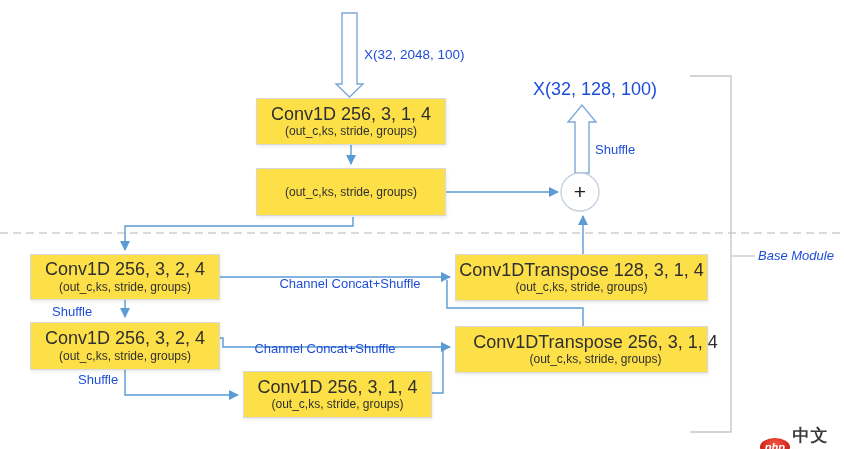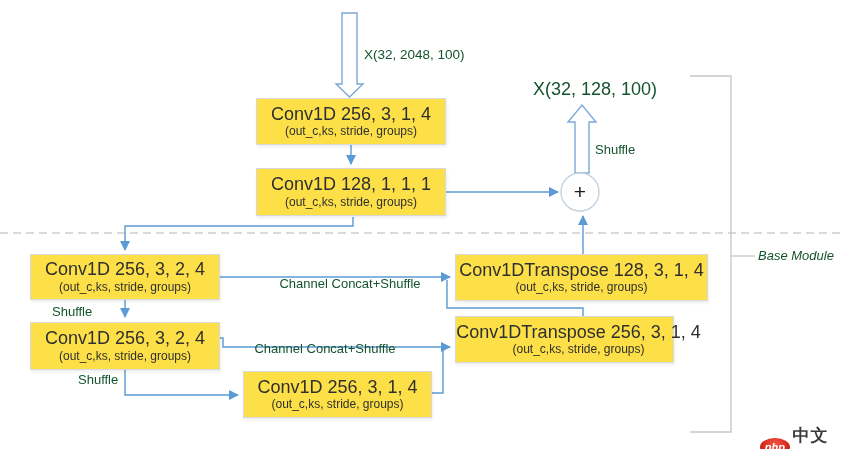--- a/index.html
+++ b/index.html
@@ -22,21 +22,21 @@
   .bracket{fill:none;stroke:var(--bracket-gray);stroke-width:1.3;}
   .sum-circle{fill:#ffffff;stroke:#c3d0de;stroke-width:1.3;}
   .node{
     position:absolute;background:#fde047;border:1px solid var(--box-border);
     box-shadow:1px 2px 3px rgba(0,0,0,.07);
     display:flex;flex-direction:column;justify-content:center;align-items:center;
     z-index:2;box-sizing:border-box;
   }
   .node-title{font-size:18px;line-height:1.15;color:var(--text);white-space:nowrap;}
   .node-sub{font-size:12px;line-height:1.25;color:var(--text);white-space:nowrap;}
-  .lbl{position:absolute;font-size:13px;color:#14532d;z-index:3;white-space:nowrap;}
+  .lbl{position:absolute;font-size:13px;color:#1d4ed8;z-index:3;white-space:nowrap;}
   .lbl.centered{text-align:center;margin-top:20px;}
   .plus{
     position:absolute;left:566px;top:178px;width:28px;height:28px;z-index:3;
     text-align:center;font-size:21px;line-height:27px;color:#1a1a1a;
   }
   .watermark{
     position:absolute;left:760px;top:424px;z-index:3;display:flex;align-items:center;gap:3px;
   }
   .wm-ellipse{
     width:31px;height:18px;border-radius:50%;
@@ -80,21 +80,20 @@
 
     <circle class="sum-circle" cx="580" cy="192" r="19"></circle>
   </svg>
 
   <div class="node" style="left:256px;top:98px;width:190px;height:47px;">
     <div class="node-title">Conv1D 256, 3, 1, 4</div>
     <div class="node-sub">(out_c,ks, stride, groups)</div>
   </div>
 
   <div class="node" style="left:256px;top:168px;width:190px;height:48px;">
-    <div class="node-title">Conv1D 128, 1, 1, 1</div>
     <div class="node-sub">(out_c,ks, stride, groups)</div>
   </div>
 
   <div class="node" style="left:30px;top:254px;width:190px;height:46px;">
     <div class="node-title">Conv1D 256, 3, 2, 4</div>
     <div class="node-sub">(out_c,ks, stride, groups)</div>
   </div>
 
   <div class="node" style="left:30px;top:322px;width:190px;height:48px;">
     <div class="node-title">Conv1D 256, 3, 2, 4</div>
@@ -104,21 +103,21 @@
   <div class="node" style="left:243px;top:371px;width:189px;height:47px;">
     <div class="node-title">Conv1D 256, 3, 1, 4</div>
     <div class="node-sub">(out_c,ks, stride, groups)</div>
   </div>
 
   <div class="node" style="left:455px;top:254px;width:253px;height:47px;">
     <div class="node-title">Conv1DTranspose 128, 3, 1, 4</div>
     <div class="node-sub">(out_c,ks, stride, groups)</div>
   </div>
 
-  <div class="node" style="left:455px;top:316px;width:219px;height:47px;padding-left:28px;">
+  <div class="node" style="left:455px;top:326px;width:253px;height:47px;padding-left:28px;">
     <div class="node-title">Conv1DTranspose 256, 3, 1, 4</div>
     <div class="node-sub">(out_c,ks, stride, groups)</div>
   </div>
 
   <div class="lbl" style="left:364px;top:47px;font-size:13.5px;">X(32, 2048, 100)</div>
 
   <div class="lbl" style="left:533px;top:79px;font-size:18px;">X(32, 128, 100)</div>
 
   <div class="lbl" style="left:595px;top:142px;">Shuffle</div>
 

